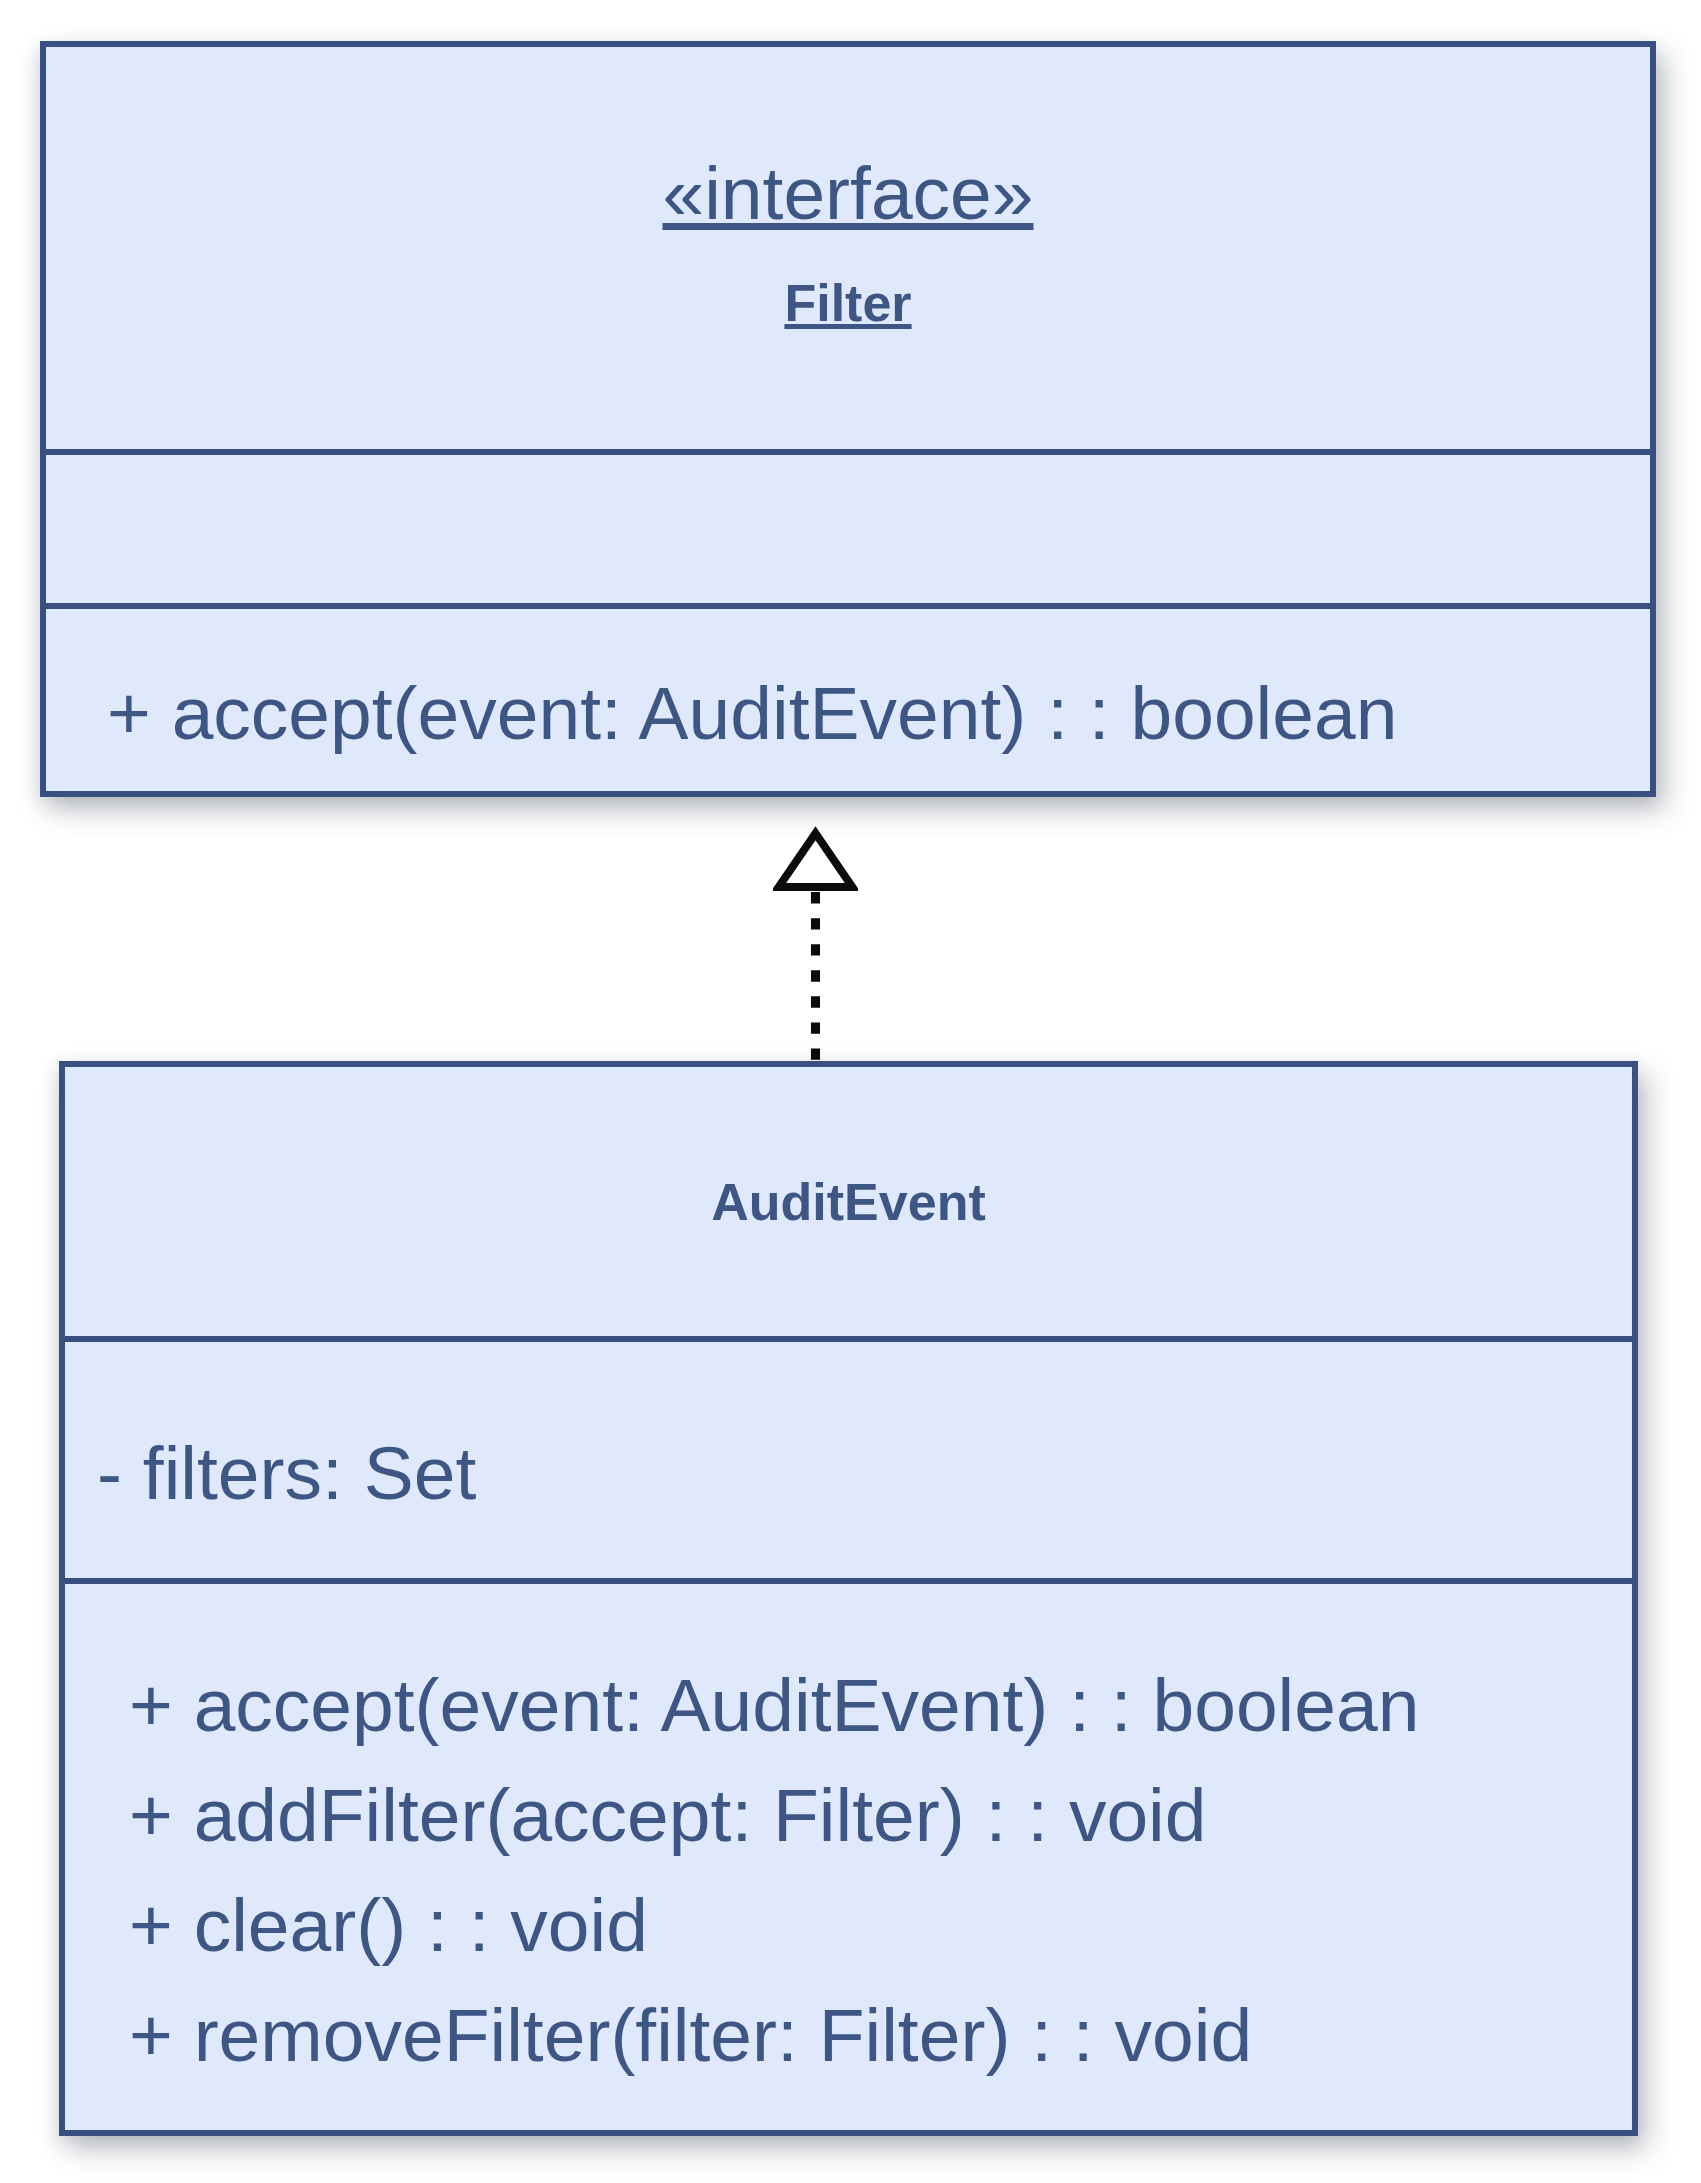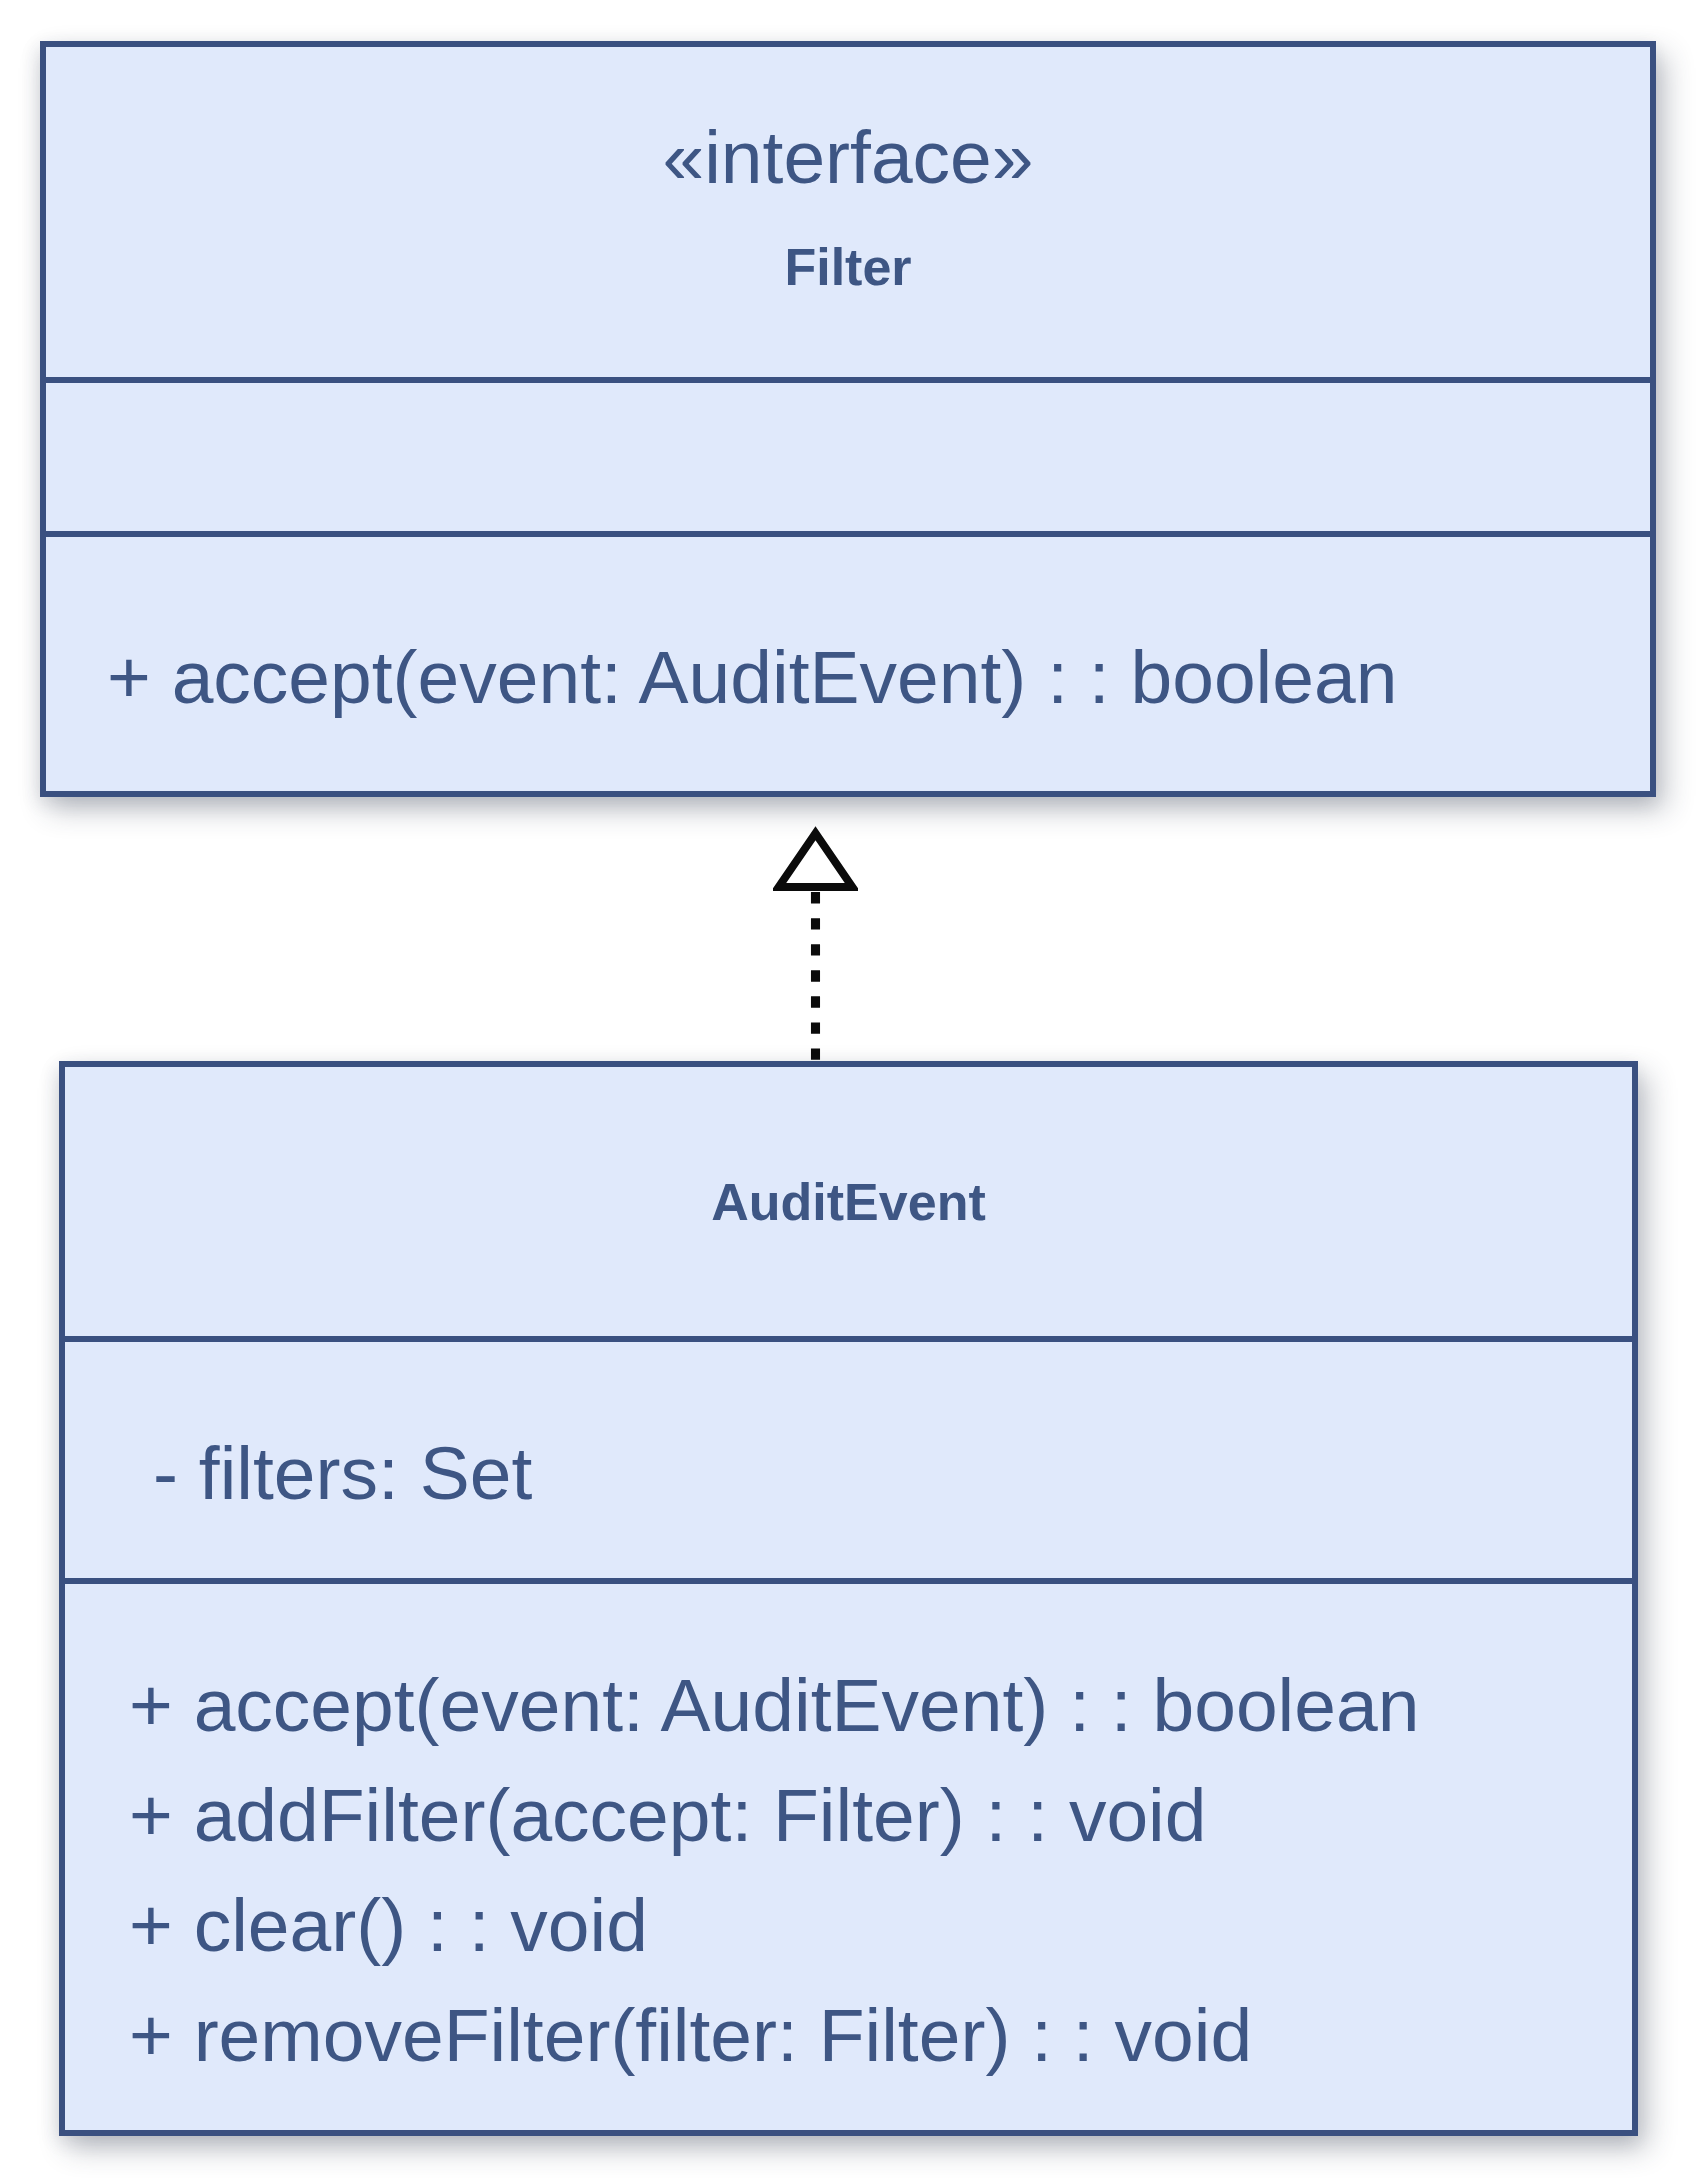--- a/index.html
+++ b/index.html
@@ -55,32 +55,32 @@
     font-weight: 700;
     font-size: 52px;
   }
   
   #box-filter {
     left: 40px;
     top: 41px;
     width: 1616px;
     height: 756px;
   }
-  #box-filter .c-title   { height: 336px; }
+  #box-filter .c-title   { height: 408px; text-decoration: underline; }
   #box-filter .c-attrs   { height: 128px; }
   #box-filter .c-methods { flex: 1; padding-left: 61px; }
   
   #box-filterset {
     left: 59px;
     top: 1061px;
     width: 1579px;
     height: 1075px;
   }
   #box-filterset .c-title   { height: 275px; }
-  #box-filterset .c-attrs   { height: 216px; padding-left: 88px; }
+  #box-filterset .c-attrs   { height: 216px; padding-left: 32px; }
   #box-filterset .c-methods { flex: 1; padding-left: 64px; }
   
   #realization-arrow {
     position: absolute;
     left: 773px;
     top: 797px;
     width: 85px;
     height: 265px;
   }
 </style>

